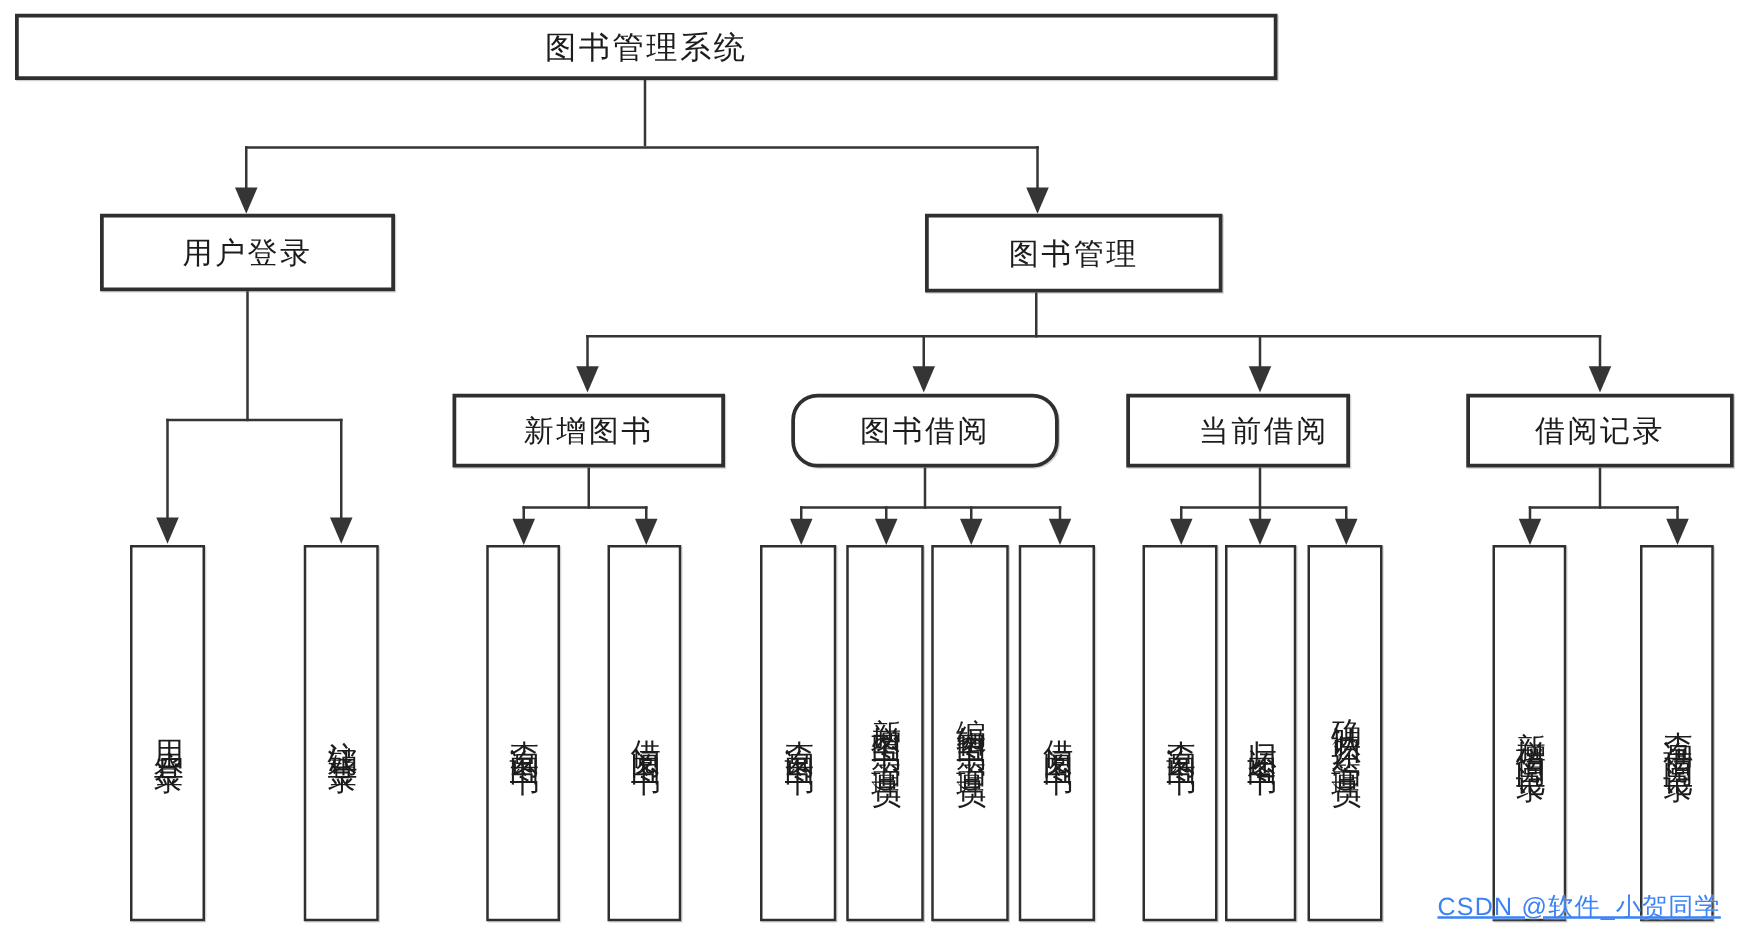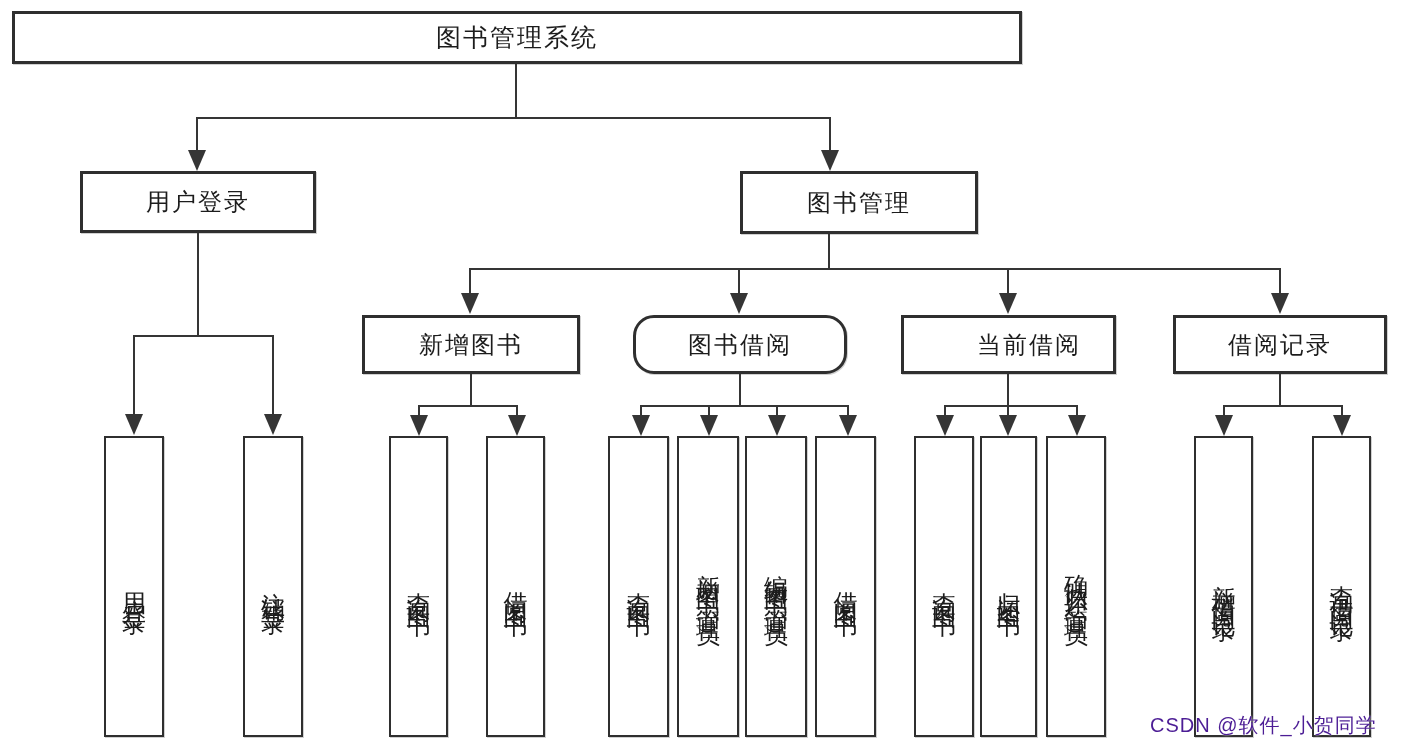--- a/index.html
+++ b/index.html
@@ -19,22 +19,22 @@
     color:#1c1c1c;font-size:24px;letter-spacing:2px;
     box-shadow:1px 1px 0 rgba(0,0,0,0.18);}
   .node.root{font-size:25px;}
   .leaf{position:absolute;box-sizing:border-box;background:#ffffff;
     border:2.5px solid #2f2f2f;display:flex;align-items:center;justify-content:center;
     color:#1c1c1c;box-shadow:1px 1px 0 rgba(0,0,0,0.18);}
   .leaf > span{writing-mode:vertical-rl;text-orientation:mixed;
     font-size:24px;letter-spacing:7px;line-height:1;white-space:nowrap;}
 
   .watermark{position:absolute;left:1150px;top:712px;width:250px;
-    font-size:20px;color:#4c1d95;letter-spacing:1px;white-space:nowrap;
-    text-shadow:0 0 2px #ffffff;}
+    font-size:20px;color:#3b82f6;letter-spacing:1px;white-space:nowrap;
+    text-shadow:0 0 2px #ffffff;text-decoration:underline;}
 </style>
 </head>
 <body>
 
 <div id="canvas">
 
   <div class="node root" style="left:12px;top:11px;width:1010px;height:53px;">
     <span>图书管理系统</span>
   </div>
 
@@ -69,21 +69,21 @@
   <div class="arrowhead" style="left:999px;top:293px;"></div>
   <div class="vline" style="left:1279px;top:268px;height:27px;"></div>
   <div class="arrowhead" style="left:1271px;top:293px;"></div>
 
   <div class="node" style="left:362px;top:315px;width:218px;height:59px;">
     <span>新增图书</span>
   </div>
   <div class="node" style="left:633px;top:315px;width:214px;height:59px;border-radius:21px;">
     <span>图书借阅</span>
   </div>
-  <div class="node" style="left:901px;top:315px;width:215px;height:59px;padding-left:41px;">
+  <div class="node" style="left:901px;top:315px;width:179px;height:59px;padding-left:41px;">
     <span>当前借阅</span>
   </div>
   <div class="node" style="left:1173px;top:315px;width:214px;height:59px;">
     <span>借阅记录</span>
   </div>
 
   <div class="vline" style="left:470px;top:374px;height:33px;"></div>
   <div class="hline" style="left:418px;top:405px;width:100px;"></div>
   <div class="vline" style="left:418px;top:405px;height:13px;"></div>
   <div class="arrowhead" style="left:410px;top:415px;"></div>

